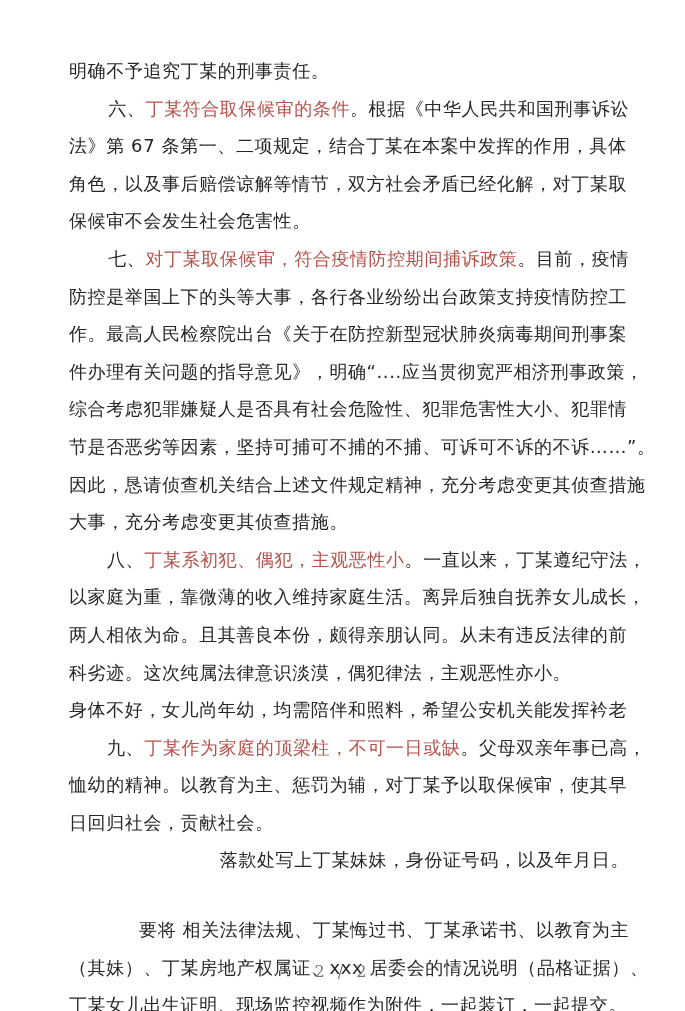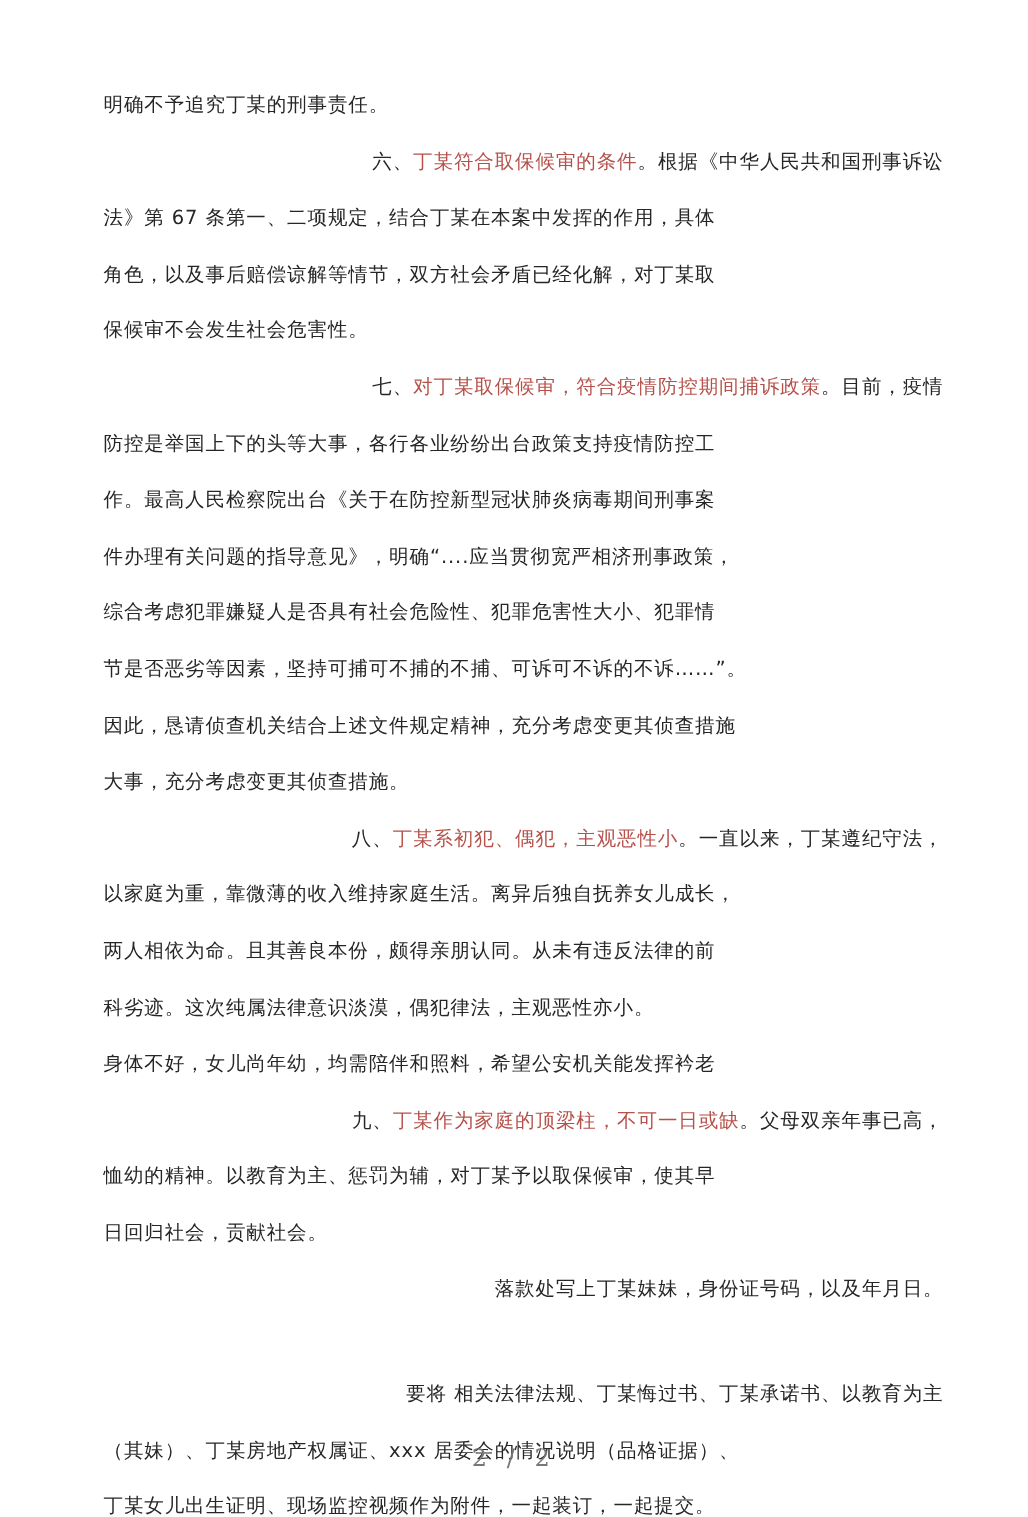--- a/index.html
+++ b/index.html
@@ -4,21 +4,21 @@
 <style>
   html, body { margin: 0; padding: 0; background: #ffffff; }
   body {
     width: 685px; height: 1011px; overflow: hidden; position: relative;
     font-family: "DejaVu Sans", "Liberation Sans", sans-serif;
     color: #262626;
   }
   .page { position: absolute; left: 0; top: 0; width: 685px; height: 1011px; }
   .content { position: absolute; left: 69px; top: 52px; width: 560px; }
   .line {
-    font-size: 13px; line-height: 37.6px; height: 37.6px;
+    font-size: 18px; line-height: 37.6px; height: 37.6px;
     white-space: nowrap; letter-spacing: 0.6px;
   }
   .indent { padding-left: 38px; text-align: right; }
   .red { color: #b5514a; }
   .gap { height: 32px; }
   .page-number {
     position: absolute; left: 0; width: 685px; top: 962px; text-align: center;
     font-family: "DejaVu Serif", "Liberation Serif", serif;
     font-size: 16px; color: #777; letter-spacing: 4px;
   }

